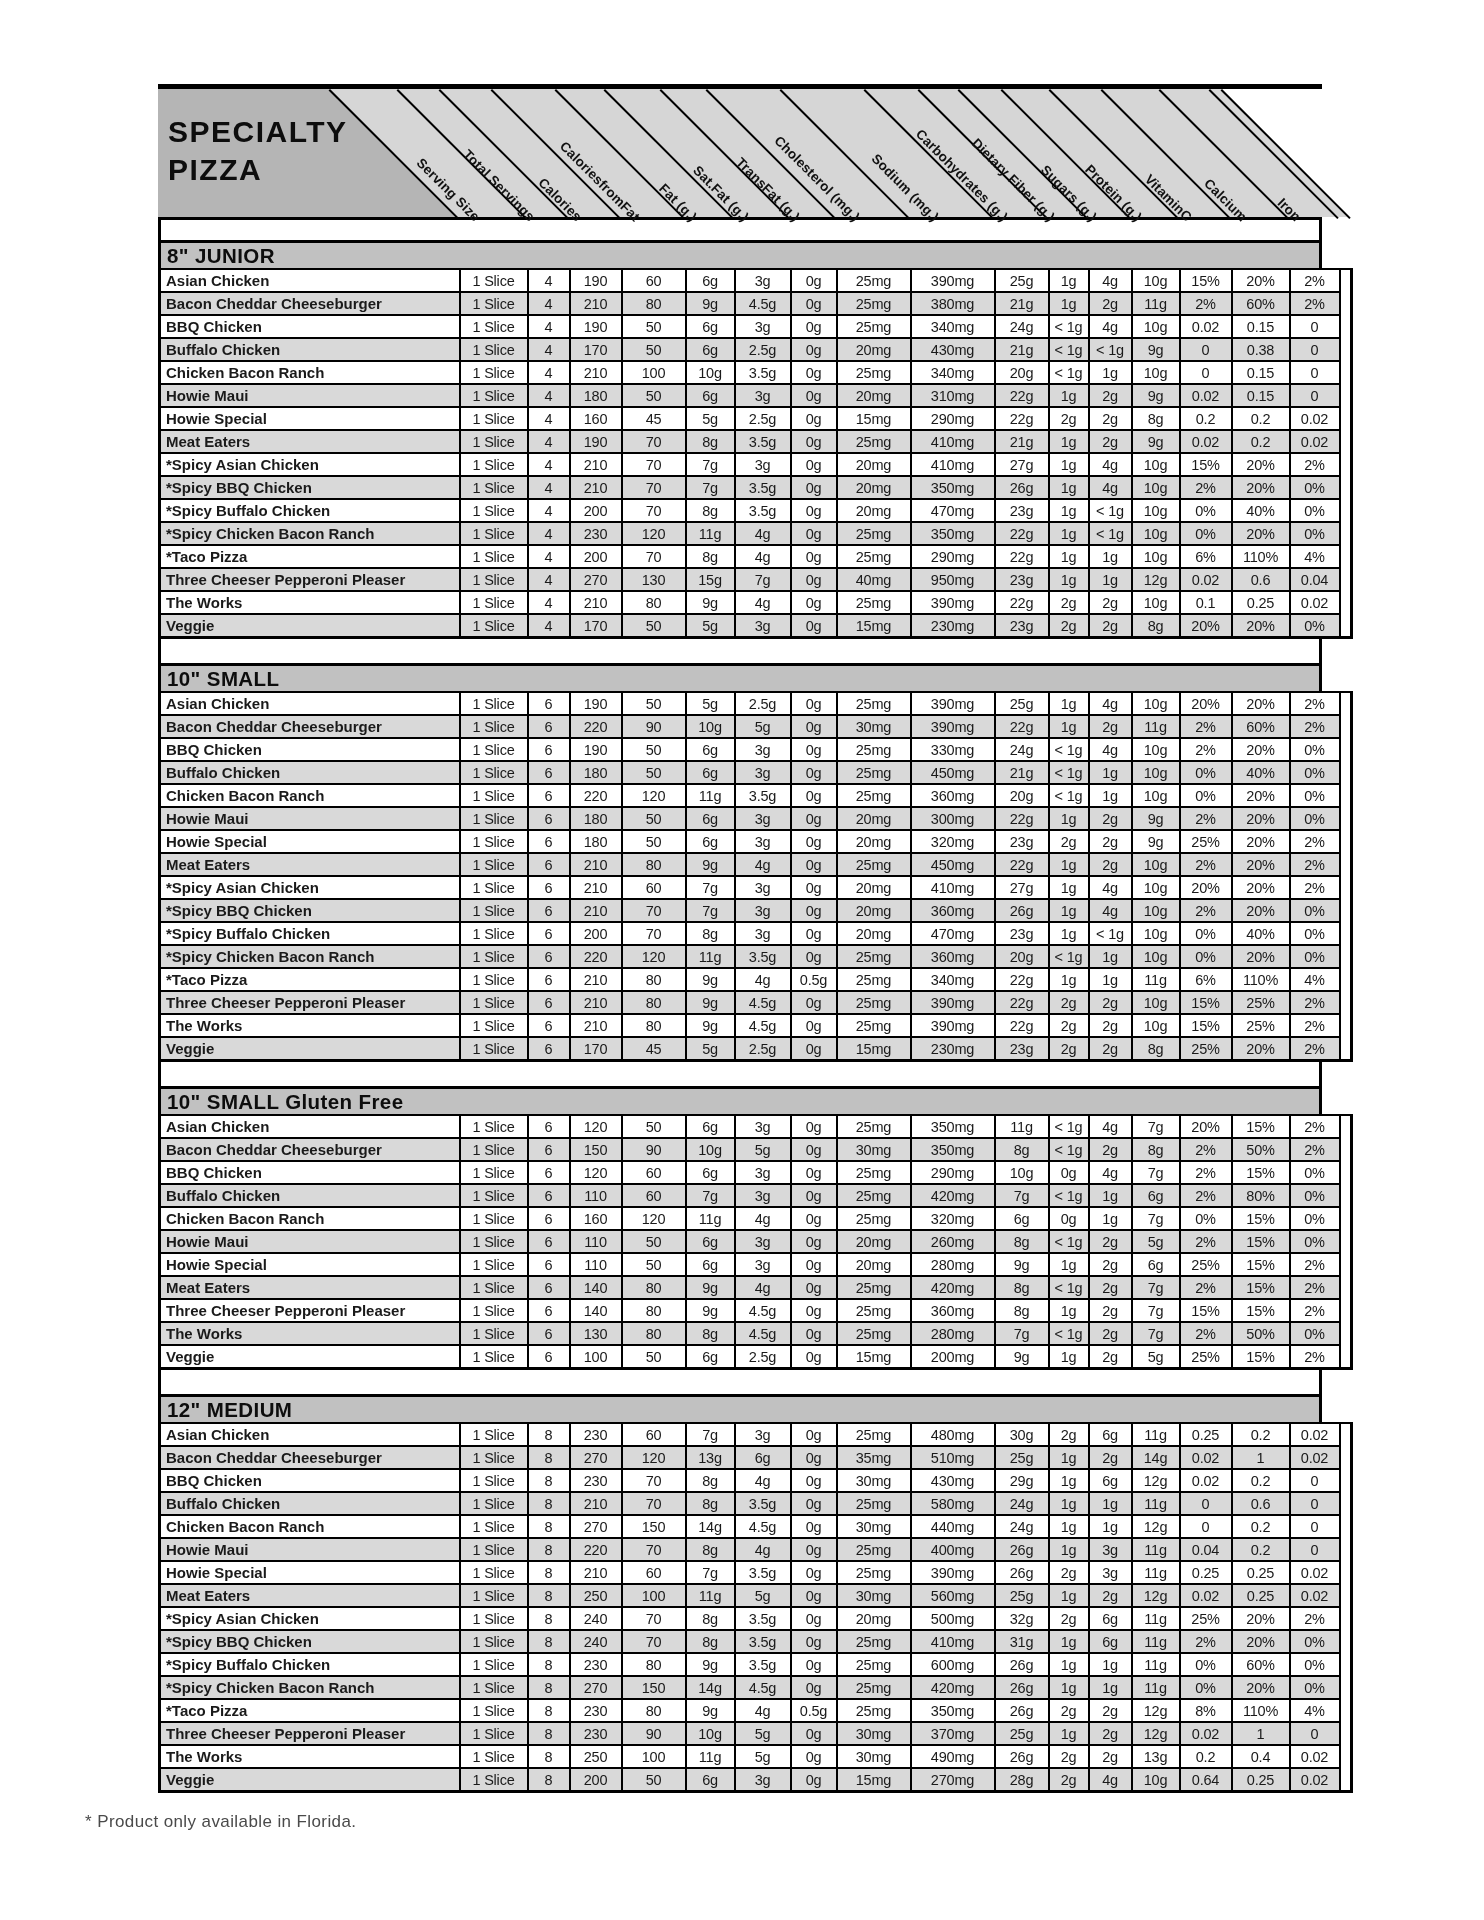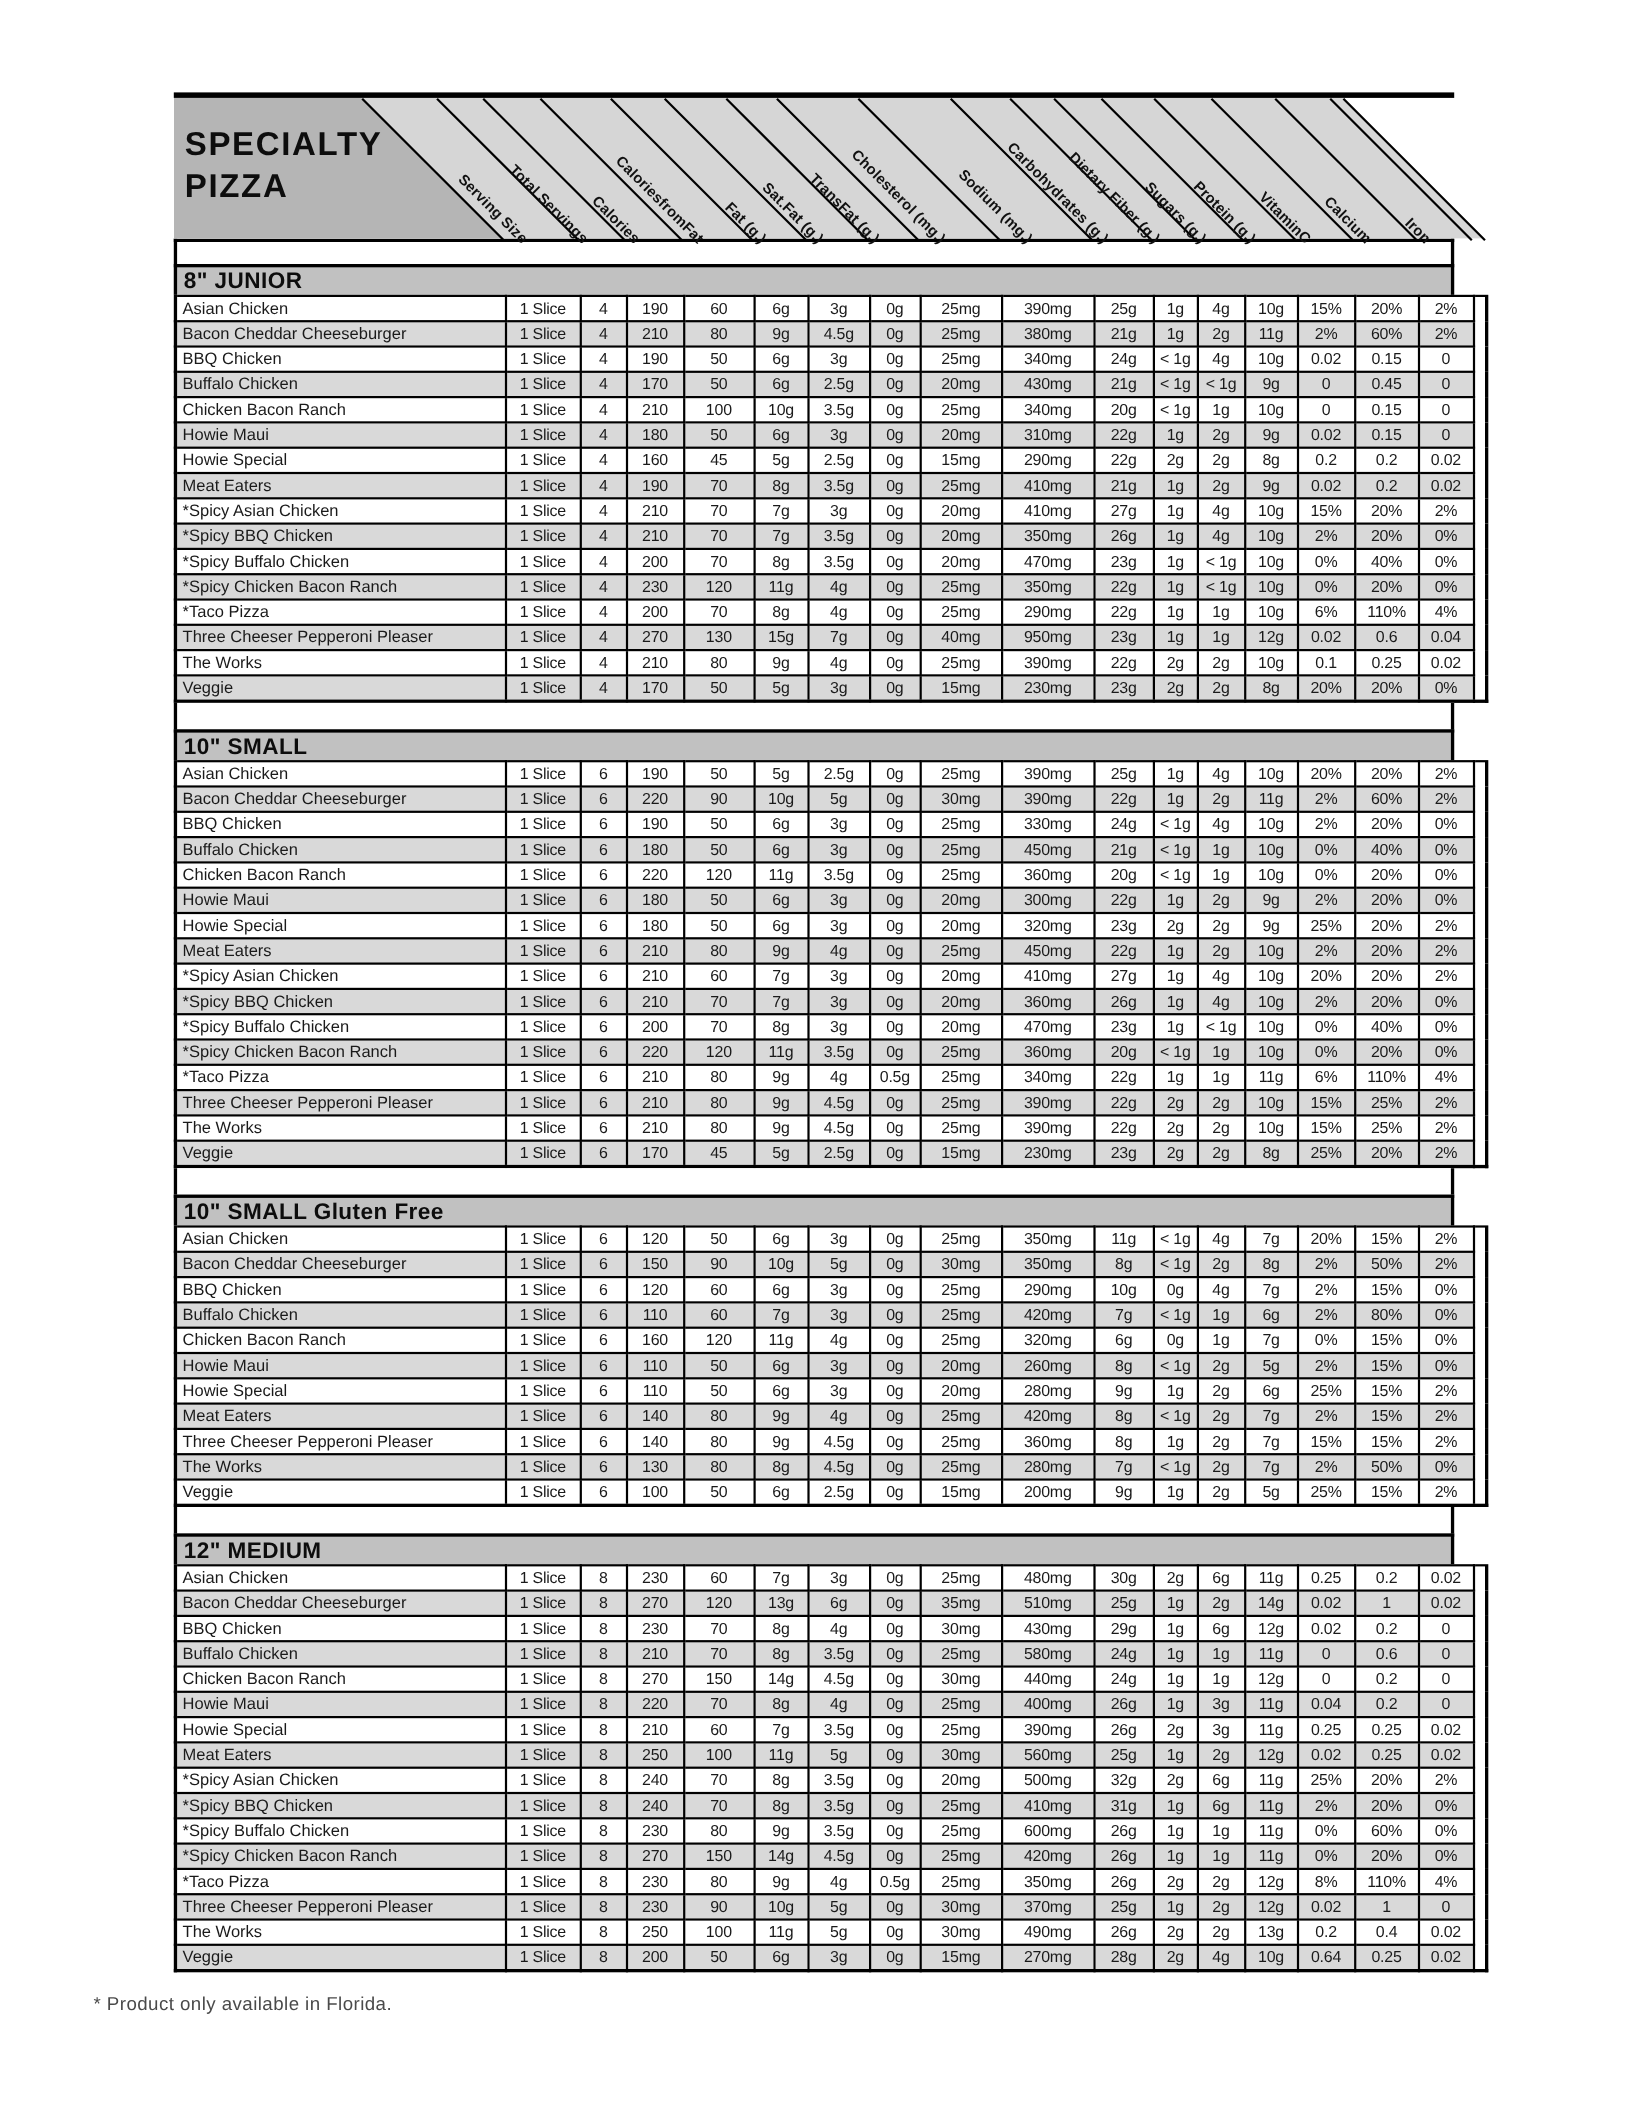--- a/index.html
+++ b/index.html
@@ -26,21 +26,21 @@
   .gap{height:24px;background:#fff;border-left:3px solid #000;border-right:3px solid #000;}
   .secbar{height:25px;background:#c1c1c1;border:3px solid #000;border-bottom:0;
         display:flex;align-items:center;padding-left:6px;font-weight:700;
         font-size:20.5px;letter-spacing:.4px;color:#0d0d0d;}
 
   
   table{border-collapse:collapse;table-layout:fixed;width:1192px;
         border:3px solid #000;border-top:2px solid #000;}
   td{border:2px solid #000;height:21px;font-size:14.5px;text-align:center;
         padding:0;letter-spacing:-.2px;white-space:nowrap;overflow:hidden;color:#1a1a1a;}
-  td.name{text-align:left;padding-left:5px;font-size:15px;letter-spacing:0;}
+  td.name{text-align:left;padding-left:5px;font-size:15px;letter-spacing:0;font-weight:bold;}
   tr.alt td{background:#d9d9d9;}
   td.sp{border-top:none;border-bottom:none;background:#fff !important;}
   tr:first-child td.sp{border-top:2px solid #000;}
 
   
   #footnote{position:absolute;left:85px;top:1812px;font-size:17px;color:#4a4a4a;
         letter-spacing:.4px;}
 </style>
 </head>
 <body>
@@ -189,21 +189,21 @@
               <td>6g</td>
               <td>2.5g</td>
               <td>0g</td>
               <td>20mg</td>
               <td>430mg</td>
               <td>21g</td>
               <td>&lt; 1g</td>
               <td>&lt; 1g</td>
               <td>9g</td>
               <td>0</td>
-              <td>0.45</td>
+              <td>0.38</td>
               <td>0</td>
               <td class="sp"></td>
             </tr>
             <tr>
               <td class="name">Chicken Bacon Ranch</td>
               <td>1 Slice</td>
               <td>4</td>
               <td>210</td>
               <td>100</td>
               <td>10g</td>

